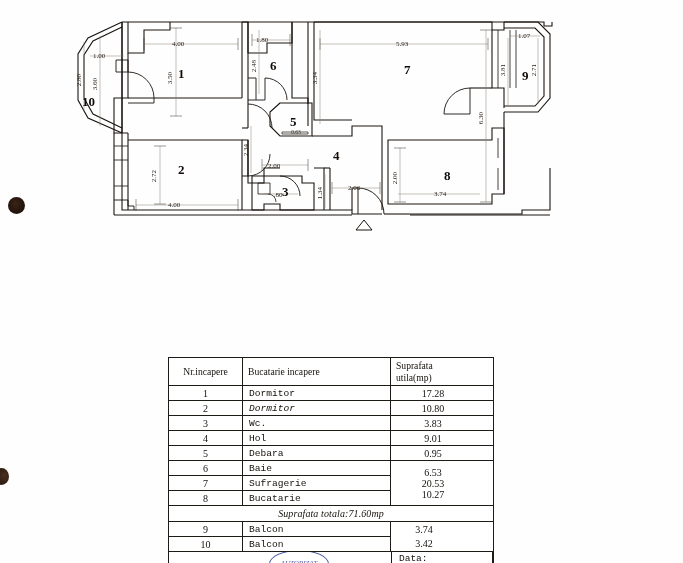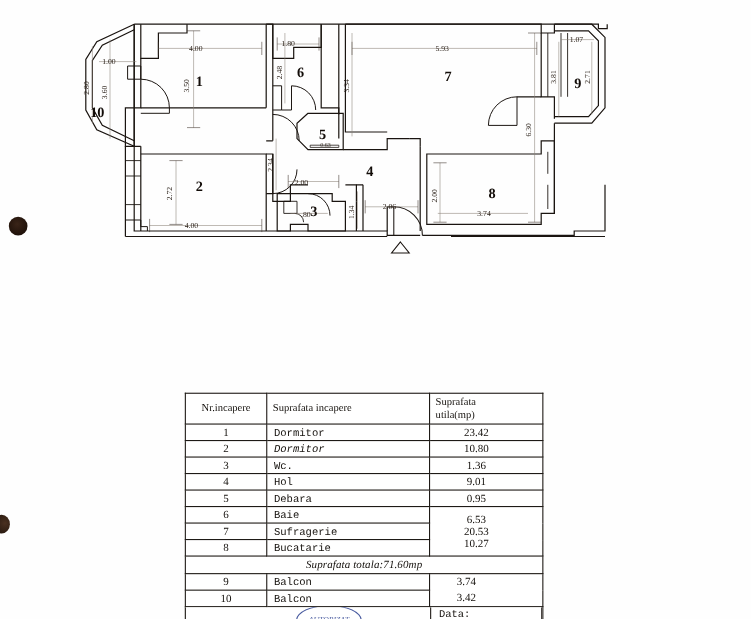--- a/index.html
+++ b/index.html
@@ -388,42 +388,42 @@
 
   <table id="area-table">
     <colgroup>
       <col class="col-nr">
         <col class="col-name">
         <col class="col-area">
     </colgroup>
     <thead>
       <tr>
         <th class="th-cell th-nr">Nr.incapere</th>
-        <th class="th-cell">Suprafata incapere</th>
+        <th class="th-cell">Bucatarie incapere</th>
         <th class="th-cell">
           <span>Suprafata</span><br>
           <span>utila(mp)</span>
         </th>
       </tr>
     </thead>
     <tbody>
       <tr>
         <td class="cell-nr">1</td>
         <td class="cell-name">Dormitor</td>
-        <td class="cell-area">23.42</td>
+        <td class="cell-area">17.28</td>
       </tr>
       <tr>
         <td class="cell-nr">2</td>
         <td class="cell-name italic">Dormitor</td>
         <td class="cell-area">10.80</td>
       </tr>
       <tr>
         <td class="cell-nr">3</td>
         <td class="cell-name">Wc.</td>
-        <td class="cell-area">1.36</td>
+        <td class="cell-area">3.83</td>
       </tr>
       <tr>
         <td class="cell-nr">4</td>
         <td class="cell-name">Hol</td>
         <td class="cell-area">9.01</td>
       </tr>
       <tr>
         <td class="cell-nr">5</td>
         <td class="cell-name">Debara</td>
         <td class="cell-area">0.95</td>

